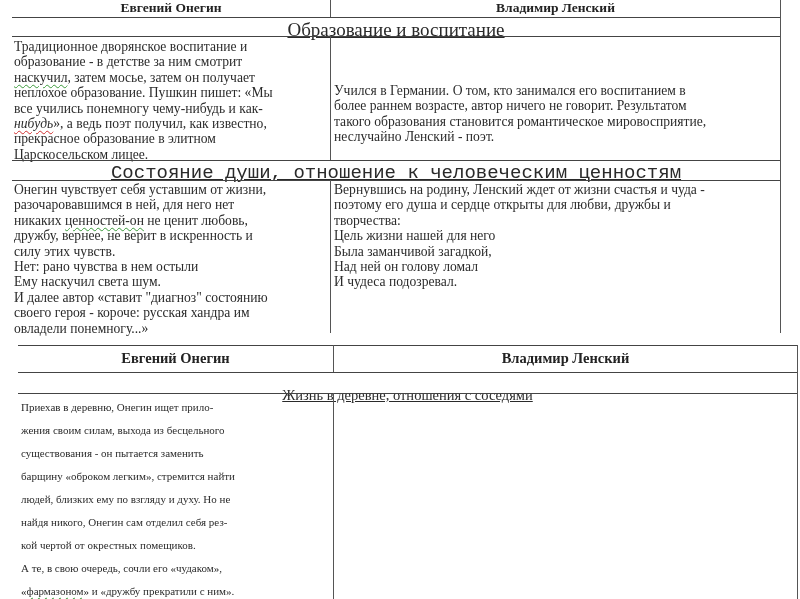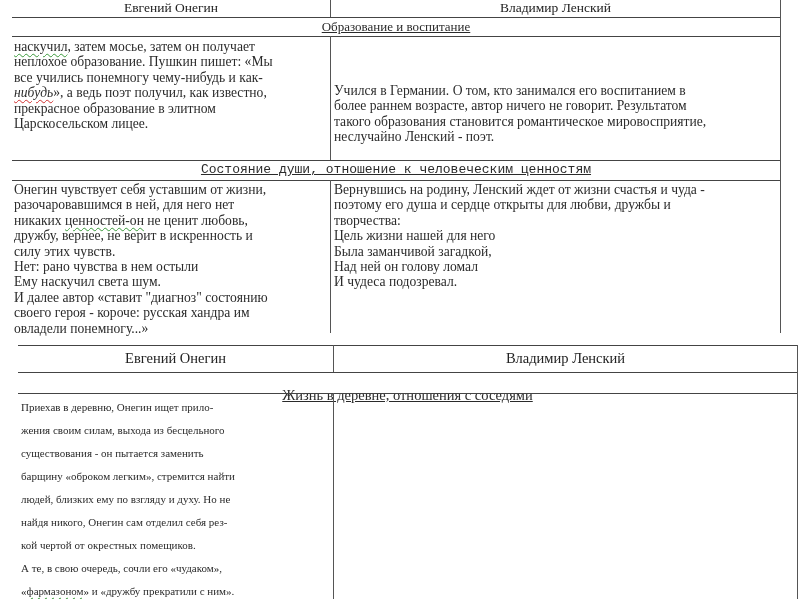--- a/index.html
+++ b/index.html
@@ -33,29 +33,29 @@
       position: absolute;
       box-sizing: border-box;
       font-size: 13.6px;
       line-height: 15.4px;
       white-space: pre-line;
       color: #2b2b2b;
     }
     .hdr {
       position: absolute;
       text-align: center;
-      font-weight: normal;
+      font-weight: bold;
       font-size: 13.5px;
       color: #222;
     }
     .section {
       position: absolute;
       text-align: center;
       text-decoration: underline;
-      font-size: 13px;
+      font-size: 19px;
       color: #2a2a2a;
     }
     
     .t2 .cell {
       font-size: 11px;
       line-height: 23px;
     }
     .t2 .hdr { font-size: 14.5px; }
     .t2 .section { font-size: 14.5px; margin-top: 13px; }
     .sp-green {
@@ -77,21 +77,23 @@
 
   <div class="hdr" style="left:12px;width:318px;top:0px;">Евгений Онегин</div>
   <div class="hdr" style="left:331px;width:449px;top:0px;">Владимир Ленский</div>
 
   <div class="hline" style="left:12px;width:768px;top:17px;"></div>
 
   <div class="section" style="left:12px;width:768px;top:19px;">Образование и воспитание</div>
 
   <div class="hline" style="left:12px;width:768px;top:36px;"></div>
 
-  <div class="cell" style="left:14px;width:314px;top:39px;"><span class="sp-green">наскучил</span><span>, затем мосье, затем он получает
+  <div class="cell" style="left:14px;width:314px;top:39px;"><span>Традиционное дворянское воспитание и
+образование - в детстве за ним смотрит
+</span><span class="sp-green">наскучил</span><span>, затем мосье, затем он получает
 неплохое образование. Пушкин пишет: «Мы
 все учились понемногу чему-нибудь и как-
 </span><span class="sp-red">нибудь</span><span>», а ведь поэт получил, как известно,
 прекрасное образование в элитном
 Царскосельском лицее.</span></div>
 
   <div class="cell" style="left:334px;width:446px;top:39px;margin-top:44px;">Учился в Германии. О том, кто занимался его воспитанием в
 более раннем возрасте, автор ничего не говорит. Результатом
 такого образования становится романтическое мировосприятие,
 неслучайно Ленский - поэт.</div>

